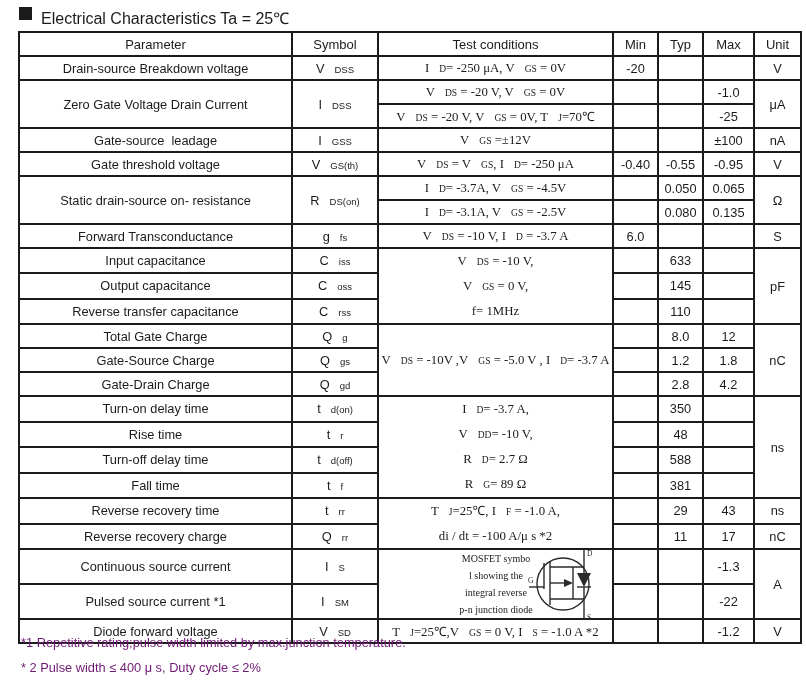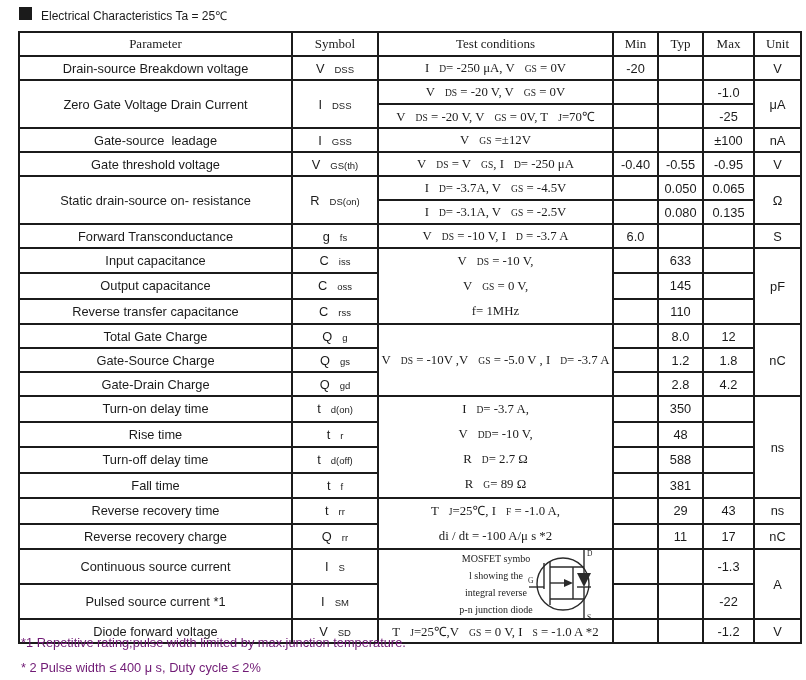--- a/index.html
+++ b/index.html
@@ -13,21 +13,21 @@
     position: relative;
     overflow: hidden;
   }
   .title-row {
     position: absolute;
     left: 19px;
     top: 7px;
     display: flex;
     align-items: flex-start;
     gap: 9px;
-    font-size: 12px;
+    font-size: 16px;
     color: #1b1b1b;
     white-space: pre;
   }
   .bullet {
     width: 13px;
     height: 13px;
     background: #1b1b1b;
     flex: 0 0 auto;
   }
   table#echar {
@@ -41,21 +41,21 @@
   #echar th, #echar td {
     border: 2px solid #1b1b1b;
     padding: 0;
     height: 22px;
     font-size: 12.8px;
     font-weight: 400;
     color: #1b1b1b;
     overflow: hidden;
     vertical-align: middle;
   }
-  #echar th { font-size: 13px; text-align: center; font-family: Liberation Serif, serif; }
+  #echar th { font-size: 13px; text-align: center; }
   td.param { text-align: center; padding: 0 3px 0 6px; white-space: pre; }
   td.sym   { text-align: center; font-size: 13px; }
   td.cond  { text-align: center; padding-left: 5px; white-space: normal; font-family: Liberation Serif, serif; }
   td.min, td.typ, td.max, td.unit { text-align: center; }
   td.unit { font-size: 13px; }
   .sub { font-size: 9.5px; margin-left: 10px; }
   td.ml { line-height: 24px; }
   tr.tall td { height: 34px; }
   td.mosfet-cell { position: relative; }
   .mtext { line-height: 17px; font-size: 10px; padding-left: 1px; }

